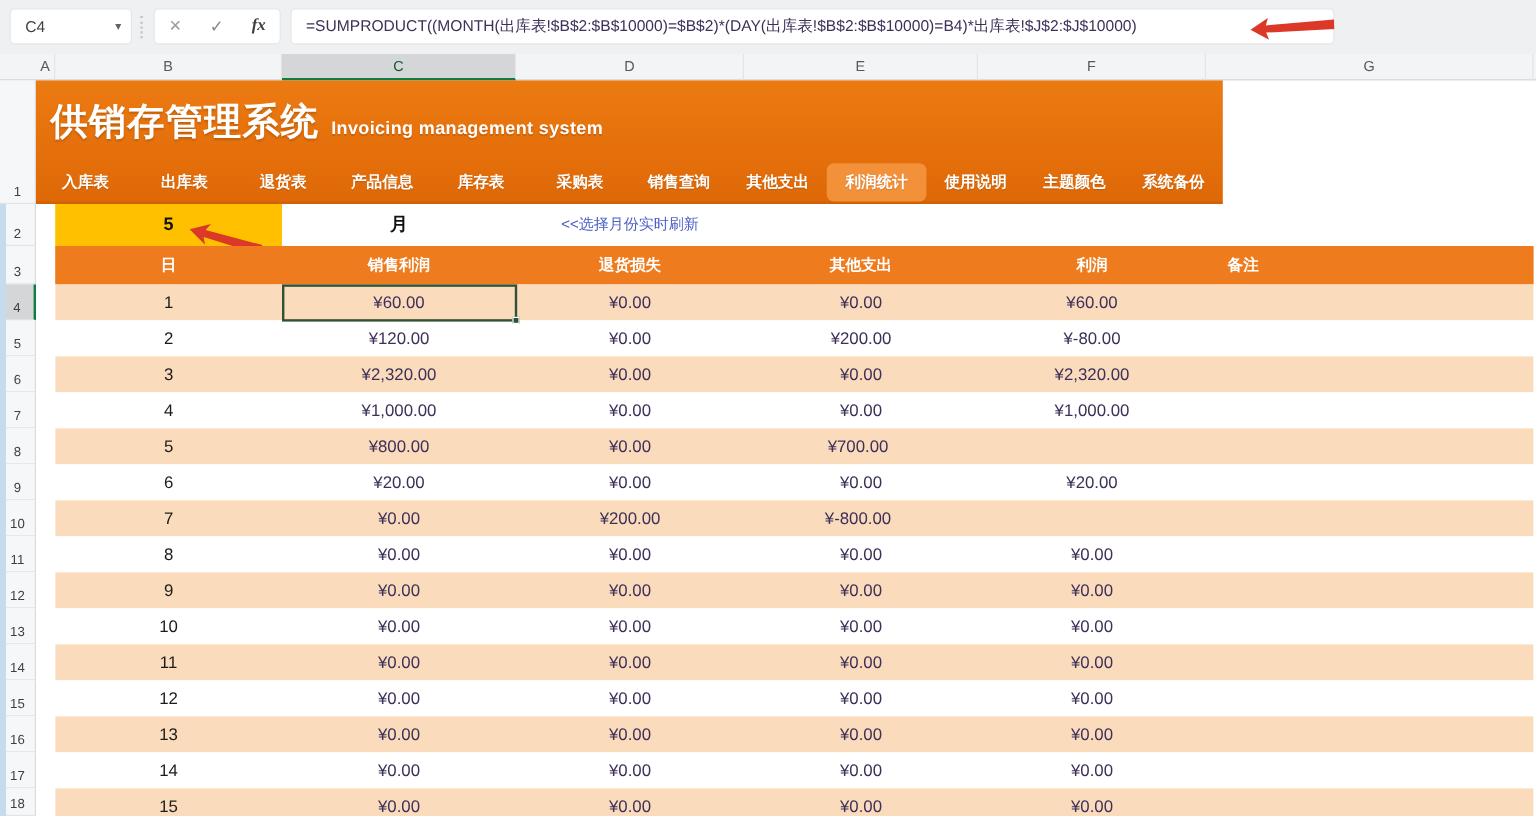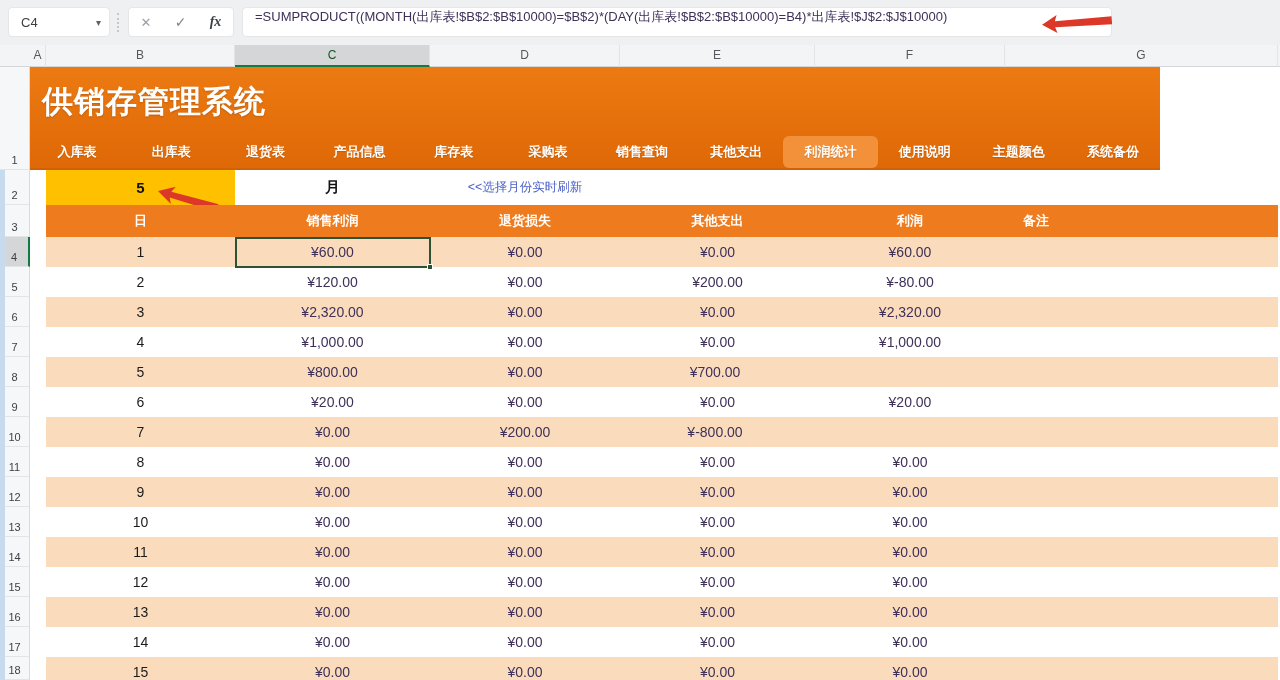--- a/index.html
+++ b/index.html
@@ -19,21 +19,21 @@
     border-left:2px dotted #c6c9cc; }
   .fbtns { position:absolute; left:128px; top:7px; width:106px; height:30px;
     background:#fff; border:1px solid #E4E6E8; border-radius:4px;
     display:flex; align-items:center; justify-content:space-around; }
   .fb-x { color:#9aa0a6; font-size:13px; font-weight:700; }
   .fb-ok { color:#80868b; font-size:14px; font-weight:700; }
   .fb-fx { color:#3c4043; font-size:14px; font-weight:700; font-style:italic;
     font-family:"Liberation Serif","DejaVu Serif",serif; }
   .fbar { position:absolute; left:242px; top:7px; width:870px; height:30px;
     background:#fff; border:1px solid #E4E6E8; border-radius:4px;
-    display:flex; align-items:flex-start; padding:0 12px; overflow:hidden; }
+    display:flex; align-items:center; padding:0 12px; overflow:hidden; }
   .fbar span { font-size:13px; color:var(--value_text,#3E3058); white-space:nowrap; }
   .arrow-f { position:absolute; left:1042px; top:13px; transform:rotate(-3deg); }
 
   
   .colheads { position:absolute; left:0; top:45px; width:1280px; height:22px;
     background:#F3F4F6; border-bottom:1px solid #D4D6D8; }
   .ch { position:absolute; top:0; height:22px; line-height:21px; text-align:center;
     font-size:12px; color:#55585c; border-right:1px solid #E2E4E6; }
   .ch.sel { background:#D4D6D8; border-bottom:2px solid #107C41; color:#155724; }
   .rowheads { position:absolute; left:0; top:0; width:30px; height:680px; }
@@ -43,21 +43,21 @@
     font-size:11px; color:#3c3f43; padding-bottom:3px; }
   .rh.sel { background:#D4D6D8; border-right:2px solid #107C41; }
   .corner { position:absolute; left:0; top:45px; width:30px; height:22px;
     background:#F3F4F6; border-right:1px solid #D8DADC; border-bottom:1px solid #D4D6D8; }
   .corner:after { content:""; position:absolute; right:3px; bottom:3px; width:0; height:0;
     border-left:9px solid transparent; border-bottom:9px solid #B9BCBE; }
   .left-strip { position:absolute; left:0; top:170px; width:5px; height:510px;
     background:#C7DBEF; }
 
   
-  .banner { position:absolute; left:30px; top:67px; width:1130px; height:103px;
+  .banner { position:absolute; left:30px; top:67px; width:989px; height:103px;
     background:linear-gradient(180deg,#EC7A12,#DF6806); }
   .title-row { position:absolute; left:12px; top:14px; display:flex; align-items:baseline; }
   .b-title { color:#fff; font-size:31px; font-weight:700; letter-spacing:1px;
     text-shadow:0 1px 2px rgba(0,0,0,.18); }
   .b-sub { color:#fff; font-size:15px; font-weight:700; margin-left:10px;
     letter-spacing:.3px; text-shadow:0 1px 1px rgba(0,0,0,.15); }
   .tabs { position:absolute; left:0; bottom:0; width:100%; height:34px;
     display:flex; border-bottom:2px solid rgba(0,0,0,.06); }
   .tab { flex:1; display:flex; align-items:center; justify-content:center;
     color:#fff; font-size:13px; font-weight:700; cursor:pointer;
@@ -186,20 +186,21 @@
       <div class="rh" style="top: 627px; height: 30px;">17</div>
 
       <div class="rh" style="top: 657px; height: 23px;">18</div>
 
   </div>
   <div class="left-strip"></div>
 
   <div class="banner">
     <div class="title-row">
       <span class="b-title">供销存管理系统</span>
+      <span class="b-sub">Invoicing management system</span>
     </div>
     <div class="tabs">
 
         <div class="tab">入库表</div>
 
         <div class="tab">出库表</div>
 
         <div class="tab">退货表</div>
 
         <div class="tab">产品信息</div>

